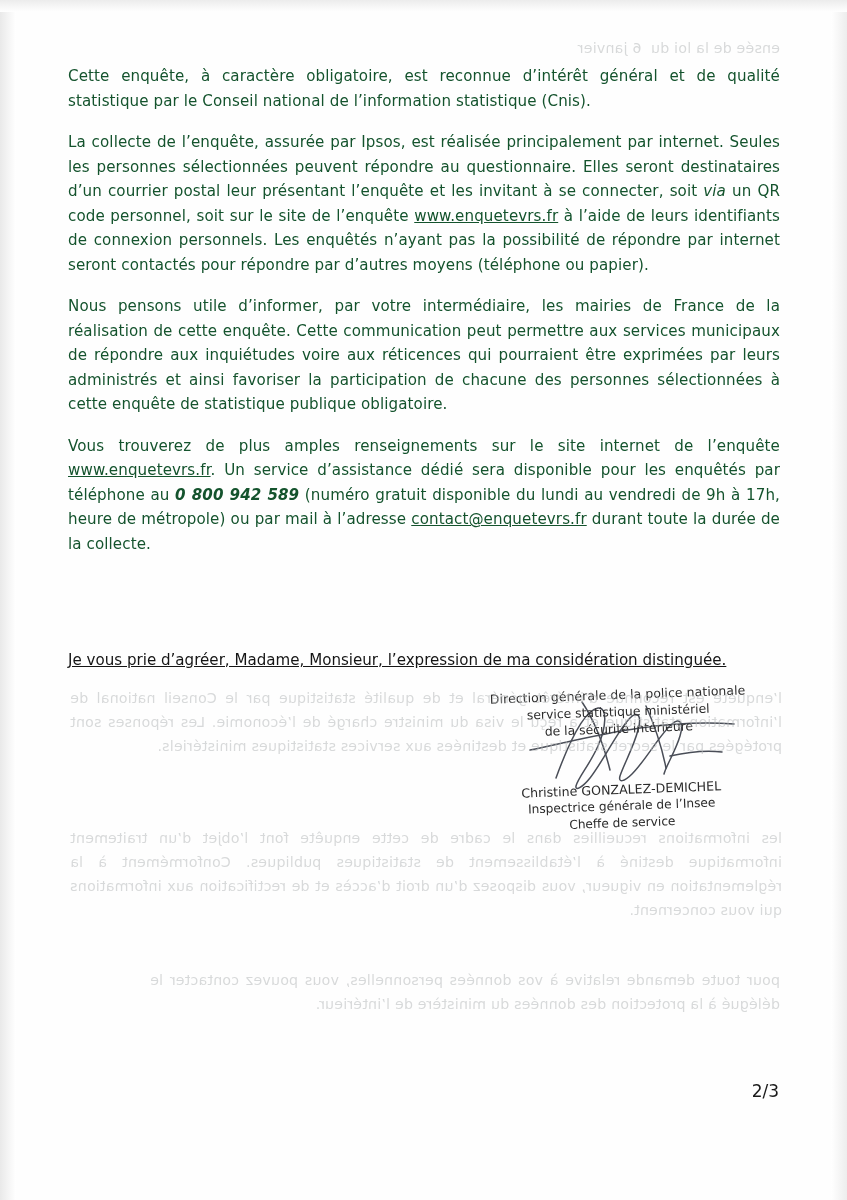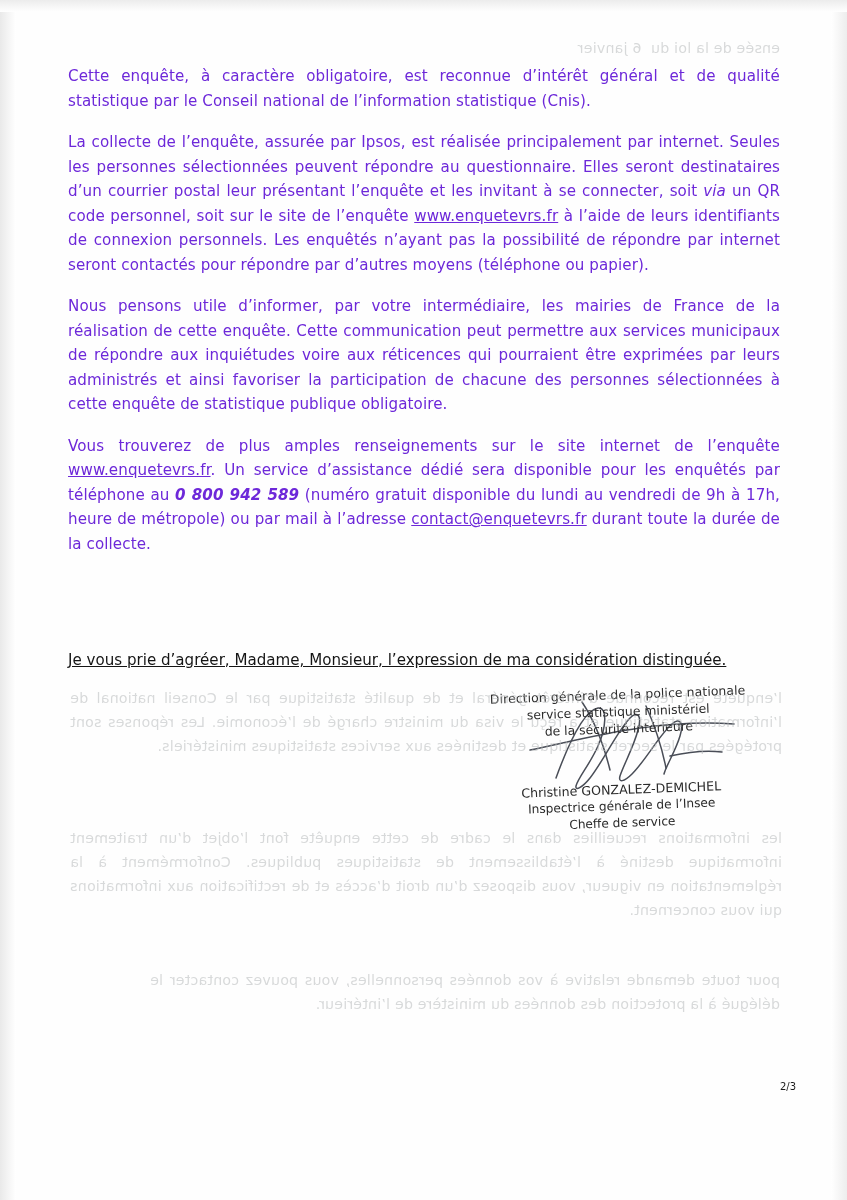--- a/index.html
+++ b/index.html
@@ -45,21 +45,21 @@
     top: 64px;
     width: 712px;
   }
 
   p.para {
     margin: 0 0 17px 0;
     font-size: 15.1px;
     line-height: 24.5px;
     text-align: justify;
     letter-spacing: 0.1px;
-    color: #6d28d9;
+    color: #14532d;
   }
   p.para:last-child { margin-bottom: 0; }
 
   .u { text-decoration: underline; }
   .it { font-style: italic; }
   .bi { font-style: italic; font-weight: bold; }
 
   .closing {
     position: absolute;
     left: 68px;
@@ -125,23 +125,23 @@
   }
   .ghost-low {
     left: 70px; top: 826px; width: 712px;
   }
   .ghost-bottom {
     left: 150px; top: 968px; width: 630px;
   }
 
   .page-number {
     position: absolute;
-    right: 51px;
+    right: 68px;
     top: 1081px;
-    font-size: 10px;
+    font-size: 17px;
     color: #1a1a1a;
   }
 </style>
 </head>
 <body>
 
 <div class="page">
 
   <div class="scan-edge-left"></div>
   <div class="scan-edge-right"></div>

